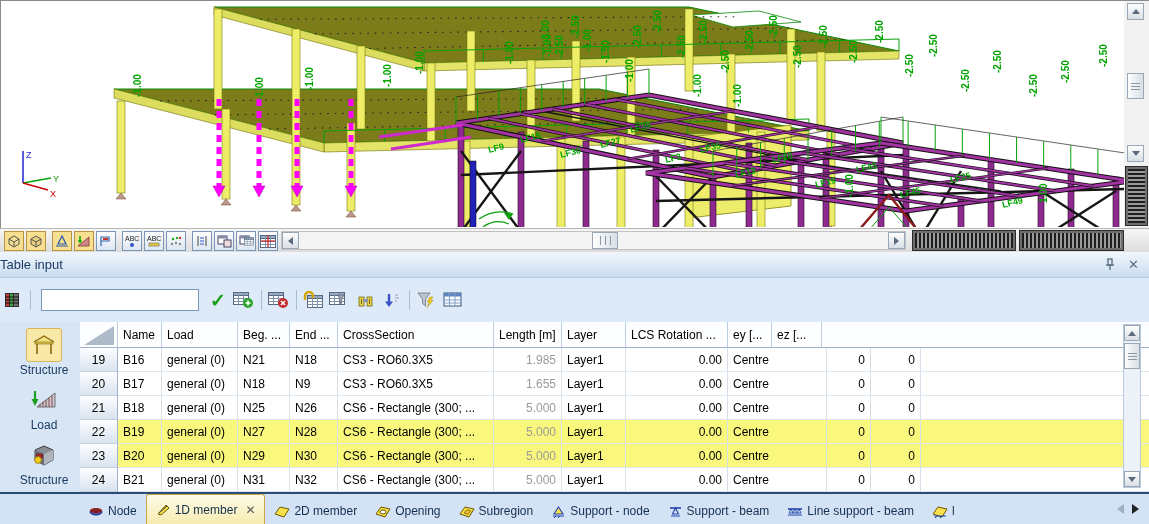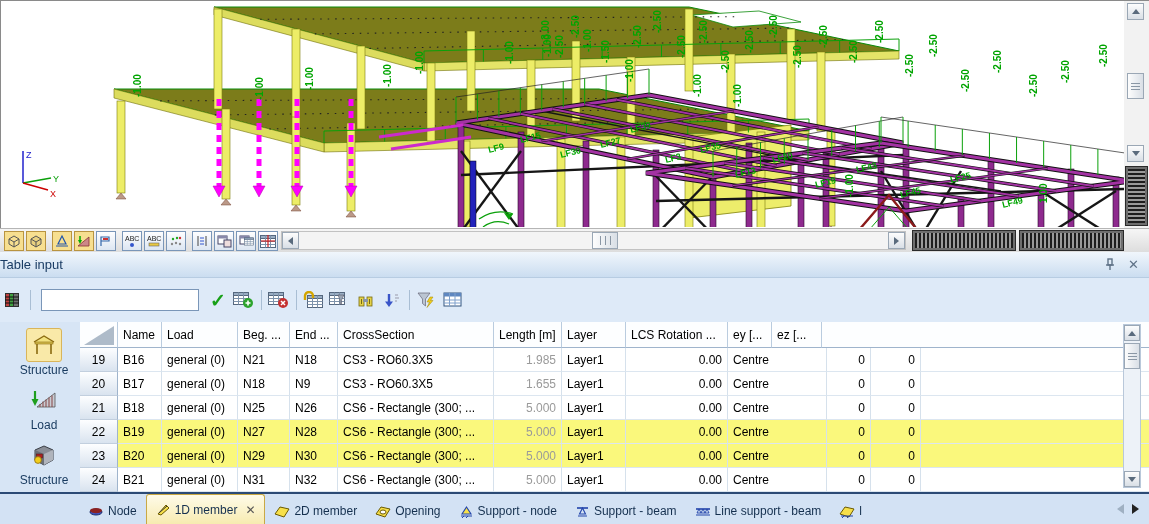--- a/index.html
+++ b/index.html
@@ -831,20 +831,27 @@
         <span>2D member</span>
       </div>
       <div class="tab">
         <svg width="16" height="13">
             <use href="#plate"></use>
             <ellipse cx="8" cy="7" rx="3" ry="2" fill="#fff" stroke="#6B5A00"></ellipse>
           </svg>
         <span>Opening</span>
       </div>
       <div class="tab">
+        <svg width="16" height="13">
+            <use href="#plate"></use>
+            <polygon points="5,8 8,4.5 12,6 9,9.5" fill="#E8B830" stroke="#6B5A00" stroke-width="0.7"></polygon>
+          </svg>
+        <span>Subregion</span>
+      </div>
+      <div class="tab">
         <svg width="15" height="13">
             <path d="M7.5,2 12,9 3,9 Z" fill="#F7E04A" stroke="#2244AA" stroke-width="1.1"></path>
             <g stroke="#2244AA">
               <line x1="2" y1="11" x2="13" y2="11"></line>
               <line x1="3" y1="13" x2="5" y2="11"></line>
               <line x1="7" y1="13" x2="9" y2="11"></line>
             </g>
           </svg>
         <span>Support - node</span>
       </div>

